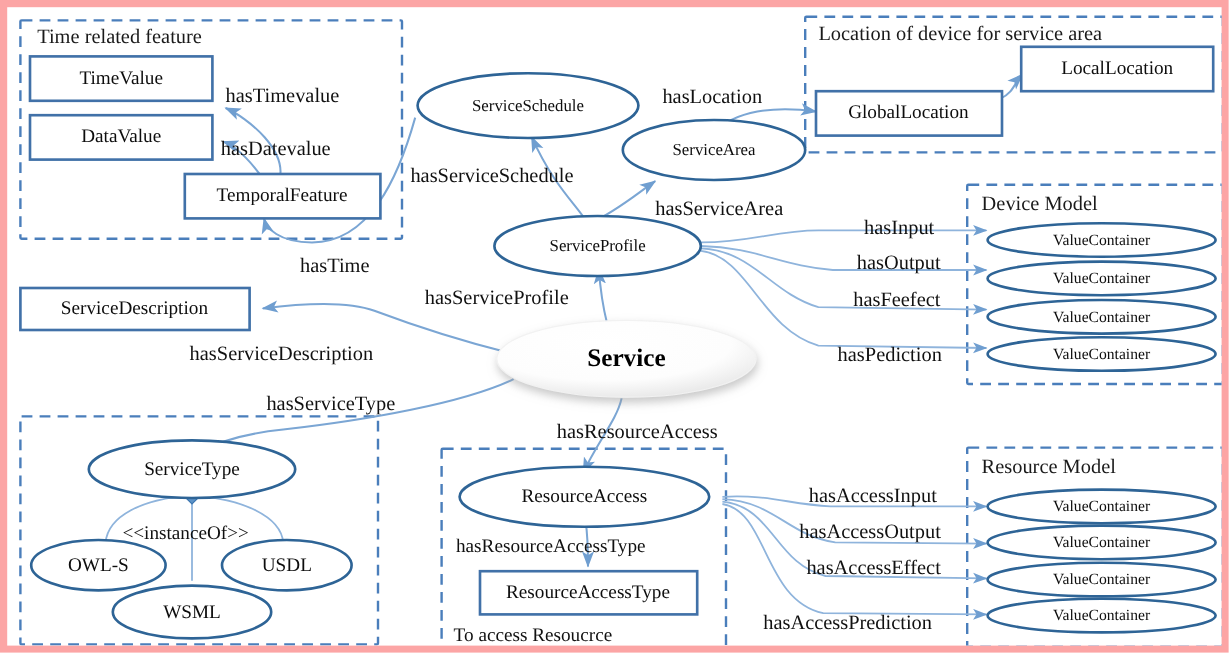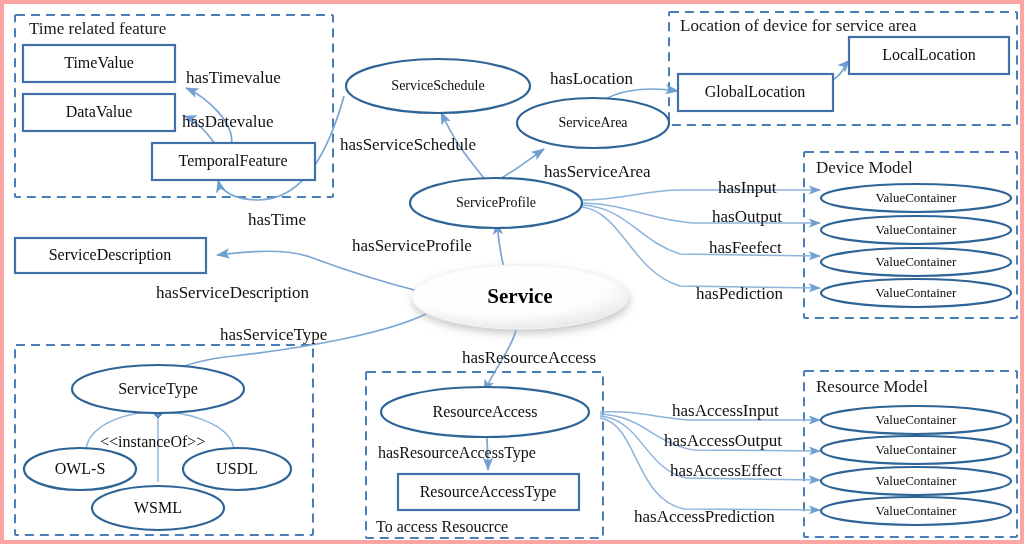--- a/index.html
+++ b/index.html
@@ -1,21 +1,21 @@
 <!DOCTYPE html>
 <html><head>
 <meta charset="utf-8">
 <style>
   html,body{margin:0;padding:0;background:#ffffff;}
   body{font-family:"Liberation Serif", serif;}
   #canvas{
     position:relative;
     width:1024px;height:544px;
     background:#ffffff;
-    border:4px solid #fca5a5;
+    border:6px solid #fca5a5;
     box-sizing:border-box;
     overflow:hidden;
   }
   #svg{position:absolute;left:0;top:0;width:1024px;height:544px;}
   .grp-label{
     font-family:"Liberation Serif", serif;
     font-size:17px;
     fill:#1a1a1a;
   }
   .node-label{

